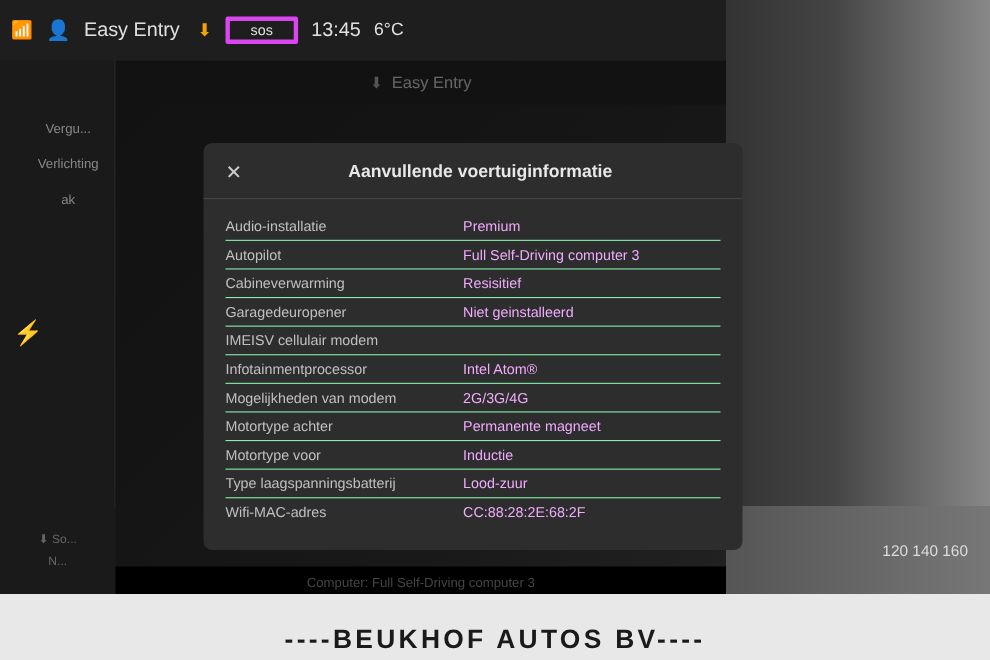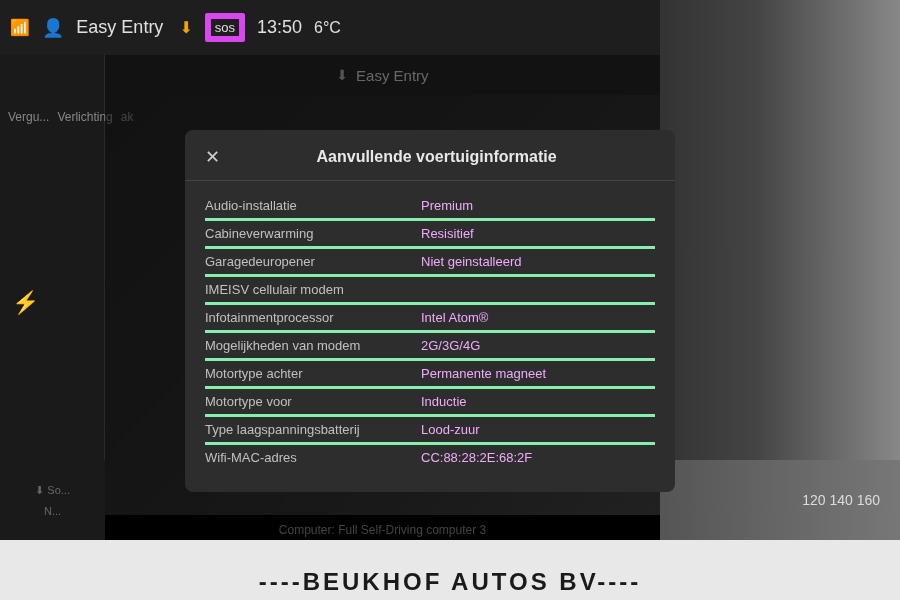--- a/index.html
+++ b/index.html
@@ -68,22 +68,22 @@
 
     .status-download-icon {
       color: #f0a500;
       font-size: 16px;
       margin-left: 4px;
     }
 
     .status-sos {
       color: #e0e0e0;
       font-size: 13px;
-      border: 6px solid #d946ef;
-      padding: 1px 4px;
+      border: 4px solid #d946ef;
+      padding: 1px 19px;
       border-radius: 2px;
     }
 
     .status-time {
       color: #e0e0e0;
       font-size: 18px;
       font-weight: 500;
     }
 
     .status-temp {
@@ -114,21 +114,21 @@
       color: #ccc;
       font-size: 15px;
     }
 
     
     .left-nav {
       position: absolute;
       top: 95px; left: 0;
       width: 124px;
       display: flex;
-      flex-direction: row;
+      flex-direction: column;
       gap: 8px;
       padding: 10px 8px;
       z-index: 10;
     }
 
     .nav-item {
       color: #888;
       font-size: 12px;
       padding: 5px 0;
       text-align: center;
@@ -200,21 +200,21 @@
 
     .modal-body {
       padding: 12px 20px;
     }
 
     .info-row {
       display: flex;
       justify-content: space-between;
       align-items: flex-start;
       padding: 5px 0;
-      border-bottom: 3px solid #86efac;
+      border-bottom: 1px solid #86efac;
     }
 
     .info-row:last-child {
       border-bottom: none;
     }
 
     .info-label {
       color: #c0c0c0;
       font-size: 13px;
       flex: 0 0 45%;
@@ -319,21 +319,21 @@
   <div class="left-panel"></div>
 
   <div class="right-panel"></div>
 
   <div class="status-bar">
     <span class="status-icon">📶</span>
     <span class="status-person-icon">👤</span>
     <span class="status-title">Easy Entry</span>
     <span class="status-download-icon">⬇</span>
     <span class="status-sos">sos</span>
-    <span class="status-time">13:50</span>
+    <span class="status-time">13:45</span>
     <span class="status-temp">6°C</span>
   </div>
 
   <div class="secondary-bar">
     <span class="secondary-bar-icon">⬇</span>
     <span class="secondary-bar-text">Easy Entry</span>
   </div>
 
   <div class="left-nav">
     <div class="nav-item">Vergu...</div>
@@ -350,20 +350,24 @@
       <span class="modal-close">✕</span>
       <span class="modal-title">Aanvullende voertuiginformatie</span>
     </div>
     <div class="modal-body" id="modal-rows">
 
     <div class="info-row">
           <span class="info-label">Audio-installatie</span>
           <span class="info-value">Premium</span>
         </div>
         <div class="info-row">
+          <span class="info-label">Autopilot</span>
+          <span class="info-value">Full Self-Driving computer 3</span>
+        </div>
+        <div class="info-row">
           <span class="info-label">Cabineverwarming</span>
           <span class="info-value">Resisitief</span>
         </div>
         <div class="info-row">
           <span class="info-label">Garagedeuropener</span>
           <span class="info-value">Niet geinstalleerd</span>
         </div>
         <div class="info-row">
           <span class="info-label">IMEISV cellulair modem</span>
         </div>

